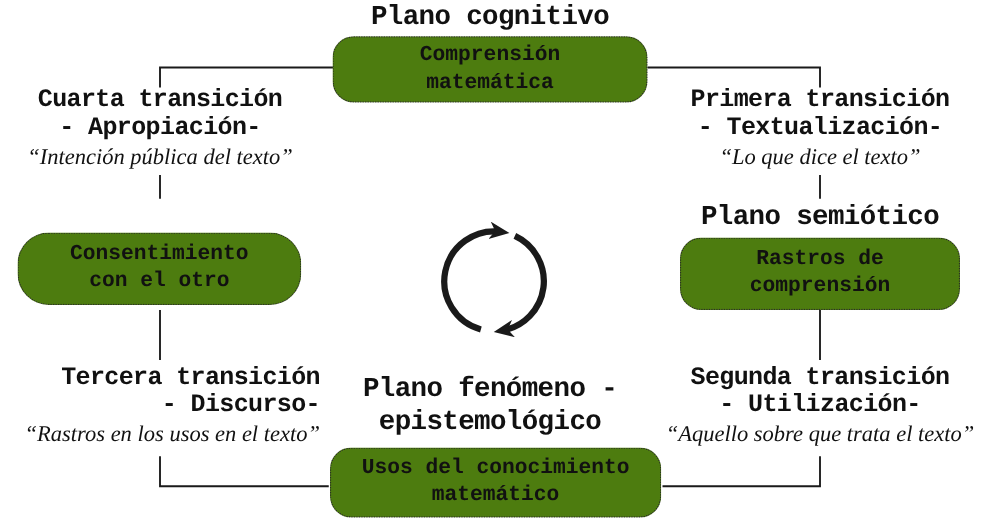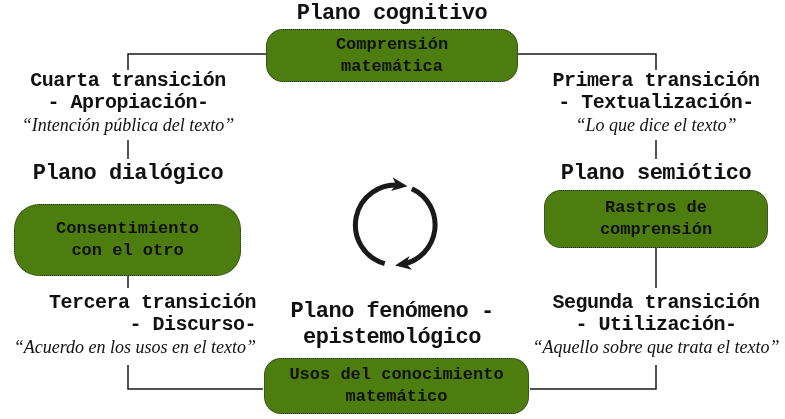--- a/index.html
+++ b/index.html
@@ -59,21 +59,21 @@
     line-height: 22px;
     white-space: nowrap;
   }
   
   .pt-cognitive  { left: 247px; top: 1px;   width: 290px; }
   .pt-dialogic   { left: 10px;  top: 161px; width: 236px; }
   .pt-semiotic   { left: 540px; top: 161px; width: 232px; }
   .pt-phenomenon { left: 266px; top: 299px; width: 252px; }
 
   .box-cognitive  { left: 266px; top: 29px;  width: 252px; height: 53px; }
-  .box-dialogic   { left: 14px;  top: 204px; width: 227px; height: 72px; border-radius: 25px; }
+  .box-dialogic   { left: 14px;  top: 186px; width: 227px; height: 58px; border-radius: 25px; }
   .box-semiotic   { left: 544px; top: 190px; width: 224px; height: 58px; }
   .box-phenomenon { left: 264px; top: 358px; width: 265px; height: 56px; }
 
   .tr-fourth { left: 2px;   top: 70px;  width: 252px; }
   .tr-first  { left: 530px; top: 70px;  width: 252px; }
   .tr-third  { left: 0px;   top: 292px; width: 256px; text-align: right; }
   .tr-second { left: 524px; top: 292px; width: 264px; }
 </style>
 </head>
 <body>
@@ -96,21 +96,20 @@
     <path d="M128 365 L128 389 L263 389" fill="none" stroke="#1a1a1a" stroke-width="1.5"></path>
     <path d="M656 365 L656 389 L530 389" fill="none" stroke="#1a1a1a" stroke-width="1.5"></path>
 
     <g>
       <path d="M384.7 263.6 A40 40 0 0 1 400.6 185.4" fill="none" stroke="#1a1a1a" stroke-width="5" marker-end="url(#arrow)"></path>
       <path d="M411.9 188.7 A40 40 0 0 1 401.9 264.4" fill="none" stroke="#1a1a1a" stroke-width="5" marker-end="url(#arrow)"></path>
     </g>
   </svg>
 
   <div class="plane-title pt-cognitive">Plano cognitivo</div>
-  <div class="plane-title pt-dialogic">Plano dialógico</div>
   <div class="plane-title pt-semiotic">Plano semiótico</div>
   <div class="plane-title pt-phenomenon">Plano fenómeno -
 epistemológico</div>
 
   <div class="plane-box box-cognitive">Comprensión
 matemática</div>
   <div class="plane-box box-dialogic">Consentimiento
 con el otro</div>
   <div class="plane-box box-semiotic">Rastros de
 comprensión</div>
@@ -125,21 +124,21 @@
 
   <div class="transition tr-first">
     <div class="tr-title">Primera transición</div>
     <div class="tr-sub">- Textualización-</div>
     <div class="tr-quote">“Lo que dice el texto”</div>
   </div>
 
   <div class="transition tr-third">
     <div class="tr-title">Tercera transición</div>
     <div class="tr-sub">- Discurso-</div>
-    <div class="tr-quote">“Acuerdo en los usos en el texto”</div>
+    <div class="tr-quote">“Rastros en los usos en el texto”</div>
   </div>
 
   <div class="transition tr-second">
     <div class="tr-title">Segunda transición</div>
     <div class="tr-sub">- Utilización-</div>
     <div class="tr-quote">“Aquello sobre que trata el texto”</div>
   </div>
 
 </div>
 

